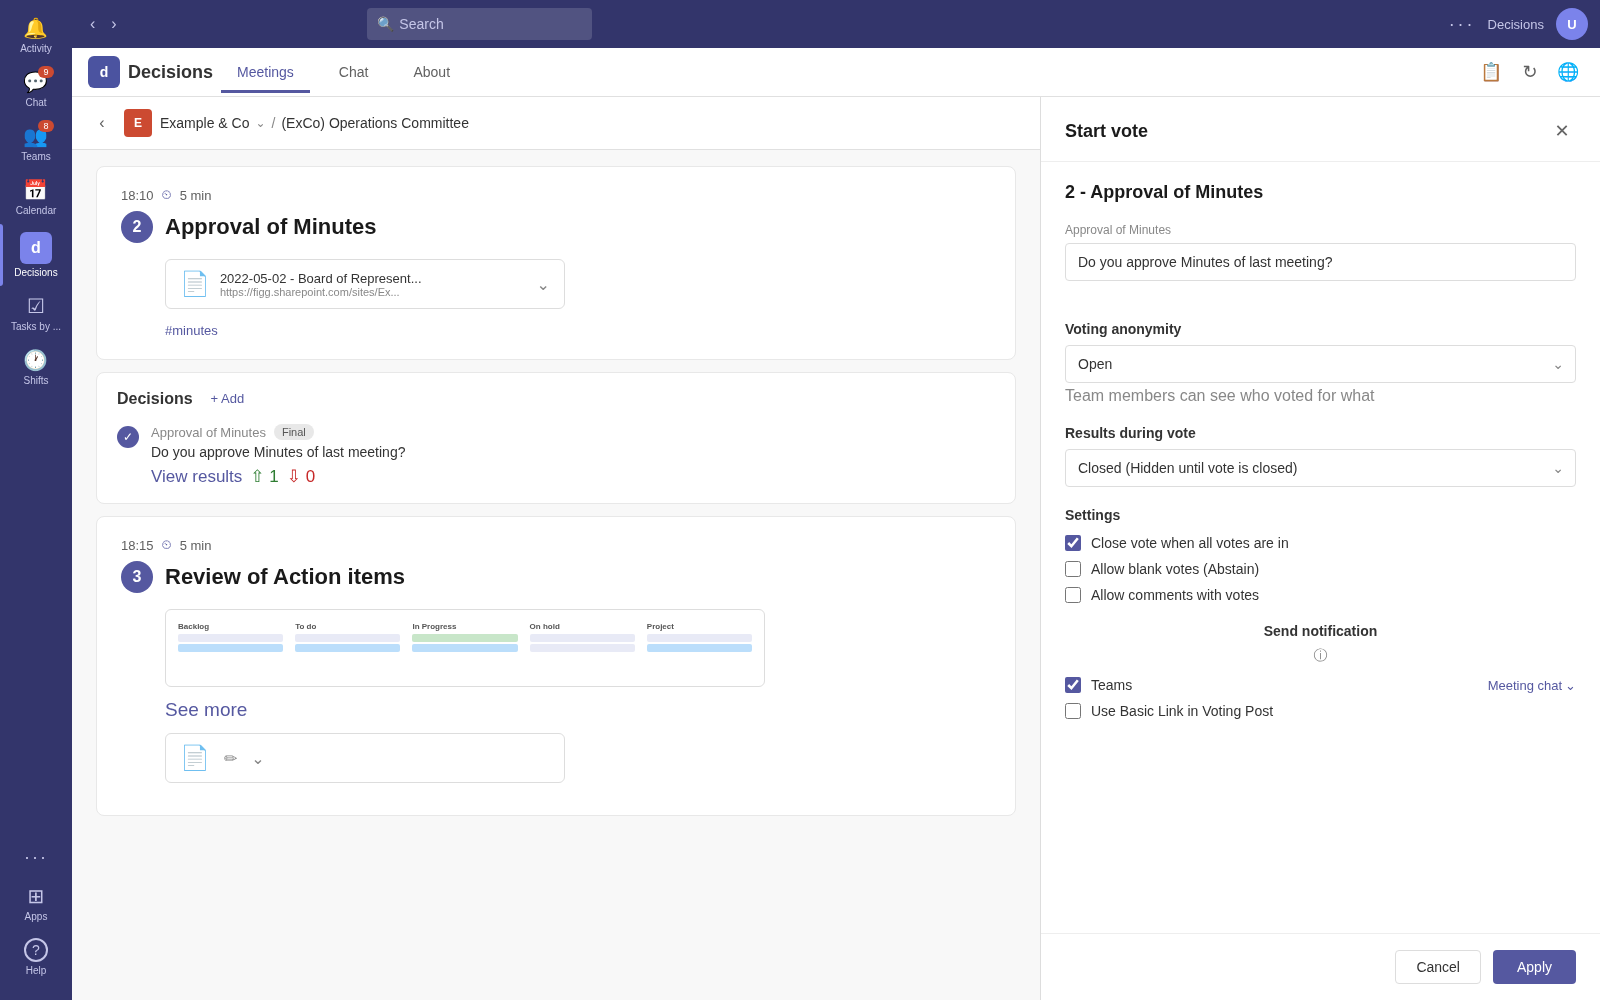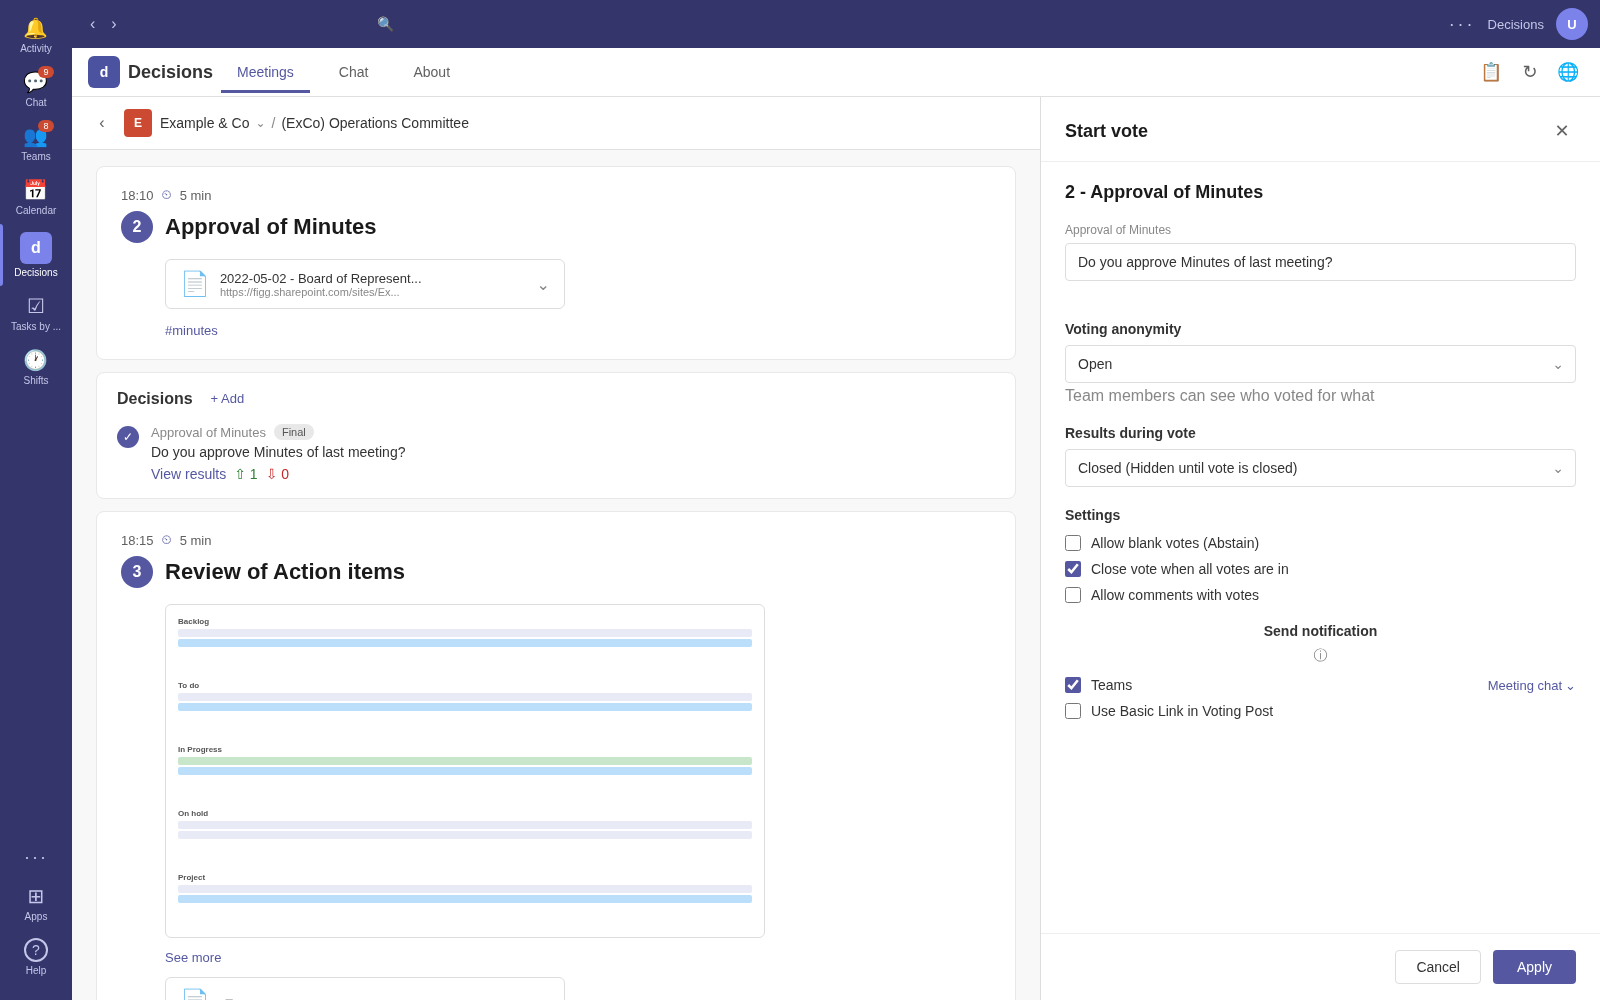--- a/index.html
+++ b/index.html
@@ -302,53 +302,52 @@
     .decision-title-row { display: flex; align-items: center; gap: 8px; margin-bottom: 4px; }
     .decision-name { font-size: 13px; color: #888; }
     .decision-tag {
       background: #e8e8e8;
       color: #555;
       font-size: 11px;
       padding: 2px 8px;
       border-radius: 12px;
     }
     .decision-question { font-size: 14px; color: #333; margin-bottom: 6px; }
-    .decision-actions { display: flex; align-items: center; gap: 8px; font-size: 14px; color: #5558a0; }
+    .decision-actions { display: flex; align-items: center; gap: 8px; font-size: 17px; color: #5558a0; }
     .vote-count { display: flex; align-items: center; gap: 3px; color: #555; }
     .vote-up { color: #2e7d32; }
     .vote-down { color: #c62828; }
 
     
     .image-preview {
       border: 1px solid #ddd;
       border-radius: 6px;
       overflow: hidden;
       max-width: 600px;
       margin-bottom: 12px;
     }
     .kanban-preview {
       display: flex;
       gap: 4px;
       padding: 8px;
       width: 100%;
       overflow: hidden;
-      flex-direction: column;
     }
     .kanban-col {
       flex: 1;
       background: white;
       border-radius: 3px;
       padding: 4px;
       min-height: 60px;
     }
     .kanban-col-title { font-size: 8px; color: #555; font-weight: 600; margin-bottom: 3px; }
     .kanban-card { background: #e8eaf6; border-radius: 2px; height: 8px; margin-bottom: 2px; }
     .kanban-card.blue { background: #bbdefb; }
     .kanban-card.green { background: #c8e6c9; }
-    .see-more { color: #5558a0; font-size: 13px; cursor: pointer; margin-bottom: 12px; }
+    .see-more { color: #5558a0; font-size: 19px; cursor: pointer; margin-bottom: 12px; }
 
     
     .side-panel {
       width: 560px;
       background: white;
       border-left: 1px solid #ddd;
       display: flex;
       flex-direction: column;
       flex-shrink: 0;
     }
@@ -527,20 +526,21 @@
 
 <div class="main-area">
 
   <div class="top-bar">
     <div class="nav-arrows">
       <button class="nav-btn">‹</button>
       <button class="nav-btn">›</button>
     </div>
     <div class="search-wrap">
       <span class="search-icon-wrap">🔍</span>
+      <input class="search-bar" type="text" placeholder="Search" style="">
     </div>
     <div class="top-right">
       <span class="top-right-dots">···</span>
       <span>Decisions</span>
       <div class="user-avatar">U</div>
     </div>
   </div>
 
   <div class="app-header">
     <div class="app-header-top">
@@ -705,26 +705,26 @@
               <option>Closed (Hidden until vote is closed)</option>
               <option>Open (Visible during vote)</option>
             </select>
             <span class="dropdown-arrow">⌄</span>
           </div>
         </div>
 
         <div class="settings-group">
           <div class="settings-label">Settings</div>
           <div class="checkbox-item">
+            <input type="checkbox" class="checkbox-input" id="close_vote" checked="" style="">
+            <label class="checkbox-label" for="close_vote">Close vote when all votes are in</label>
+          </div>
+          <div class="checkbox-item">
             <input type="checkbox" class="checkbox-input" id="blank_votes" style="">
             <label class="checkbox-label" for="blank_votes">Allow blank votes (Abstain)</label>
-          </div>
-          <div class="checkbox-item">
-            <input type="checkbox" class="checkbox-input" id="close_vote" checked="" style="">
-            <label class="checkbox-label" for="close_vote">Close vote when all votes are in</label>
           </div>
           <div class="checkbox-item">
             <input type="checkbox" class="checkbox-input" id="allow_comments" style="">
             <label class="checkbox-label" for="allow_comments">Allow comments with votes</label>
           </div>
         </div>
 
         <div class="send-notif-row">
           <span class="send-notif-label">Send notification</span>
           <span class="info-icon">ⓘ</span>

